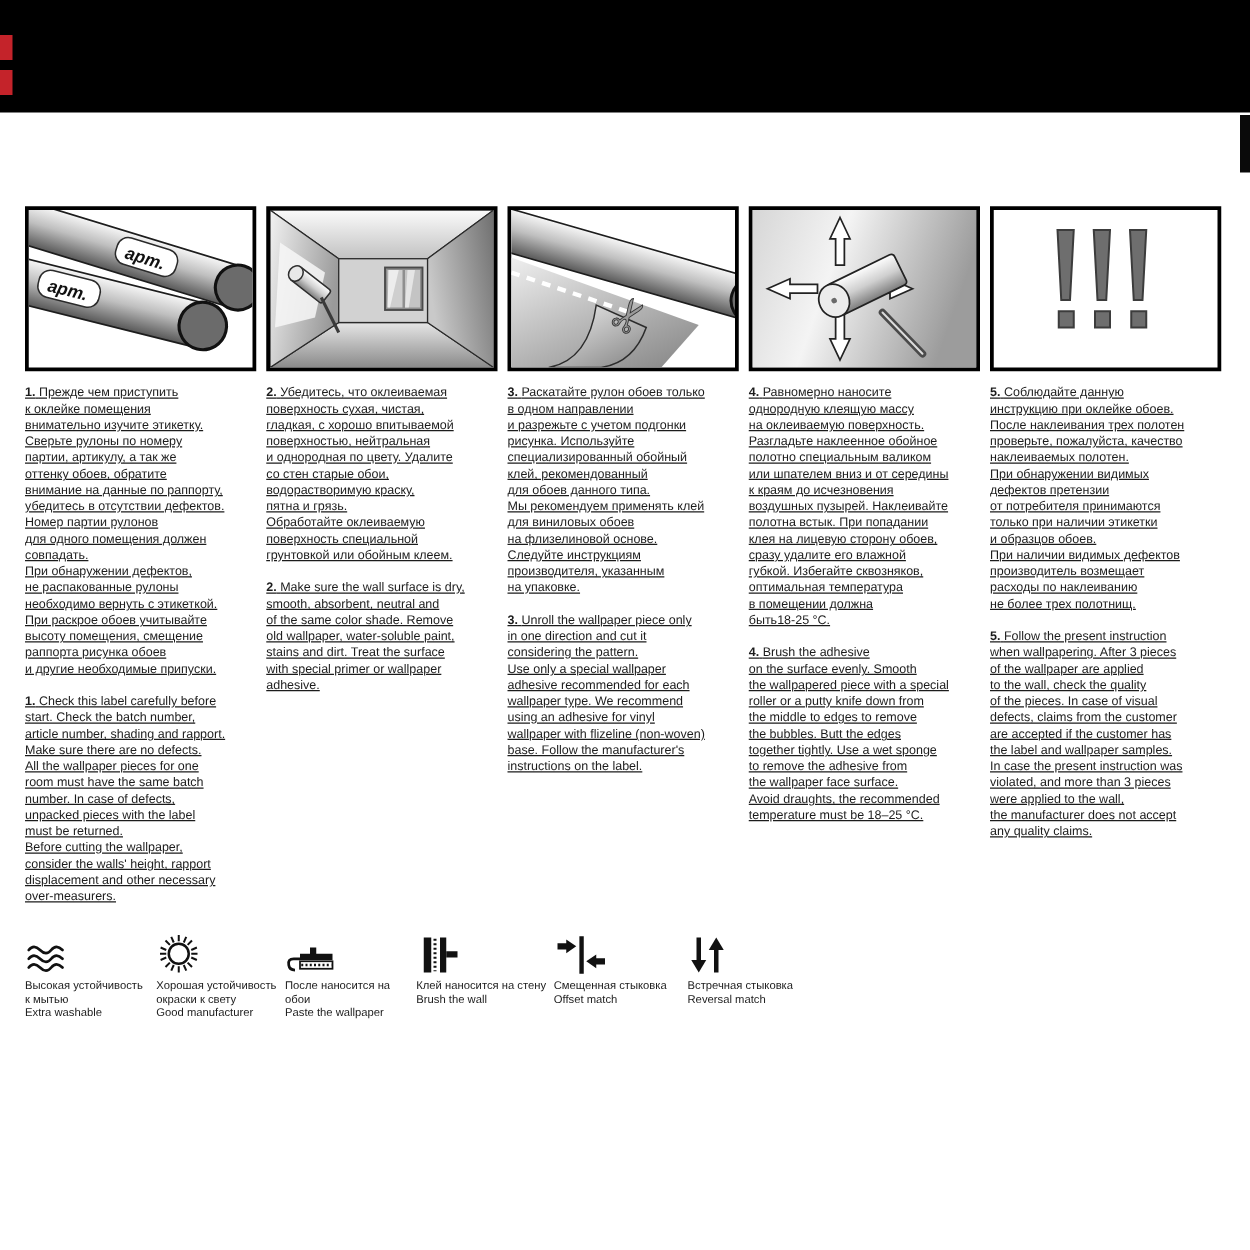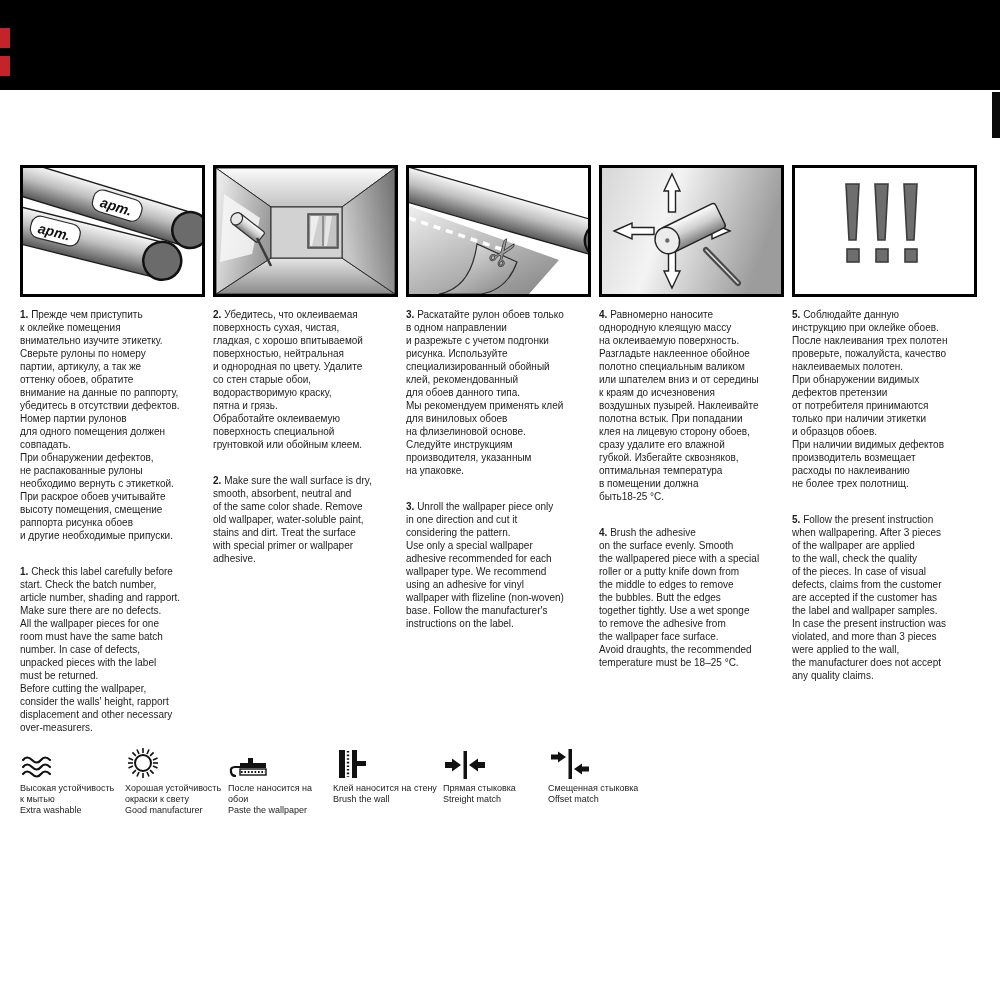--- a/index.html
+++ b/index.html
@@ -11,24 +11,24 @@
   .print-mark { position:absolute; left:0; width:10px; height:20px; background:#c4232a; }
   .print-mark.m1 { top:28px; }
   .print-mark.m2 { top:56px; }
   .edge-bar { position:absolute; right:0; top:92px; width:8px; height:46px; background:#0a0a0a; }
 
   .cols { position:absolute; left:20px; top:165px; width:959px; display:flex; gap:8px; }
   .col { width:185px; flex:0 0 185px; }
   .panel { width:185px; height:132px; border:3px solid #000; background:#fff; overflow:hidden; }
   .panel svg { display:block; }
 
-  .txt { margin-top:11px; font-size:10px; line-height:13px; letter-spacing:0; }
+  .txt { margin-top:11px; font-size:10px; line-height:13px; letter-spacing:0;text-decoration:underline; }
   .txt .body { white-space:pre-line; }
   .txt .num { font-weight:bold; }
-  .txt + .txt { margin-top:23px; }
+  .txt + .txt { margin-top:13px; }
 
   .symbols { position:absolute; left:20px; top:744px; width:965px; display:flex; }
   .sym { display:flex; flex-direction:column; }
   .sym .icon-box { height:36px; display:flex; align-items:flex-end; }
   .sym .lbl { font-size:9px; line-height:11px; margin-top:3px; }
   .sym .lbl .ru { white-space:pre-line; }
   .sym svg { display:block; }
 </style>
 </head>
 <body>
@@ -364,37 +364,38 @@
         <line x1="15" y1="3" x2="15" y2="29" stroke="#111" stroke-width="2.4" stroke-dasharray="1.6 2"></line>
         <rect x="19" y="2" width="5" height="28" fill="#111"></rect>
         <rect x="24" y="13" width="9" height="5" fill="#111"></rect>
       </svg>
         </div>
       <div class="lbl"><span class="ru">Клей наносится на стену</span><br><span class="en">Brush the wall</span></div>
     </div>
 
 
 
-    <div class="sym" style="width:105px">
-      <div class="icon-box">
-          <svg width="44" height="30" viewBox="0 0 44 30">
-        <polygon points="18,15 9,8.5 9,12 2,12 2,18 9,18 9,21.5" fill="#111"></polygon>
-        <rect x="20.5" y="1" width="3.5" height="28" fill="#111"></rect>
-        <polygon points="26,15 35,8.5 35,12 42,12 42,18 35,18 35,21.5" fill="#111"></polygon>
-      </svg>
-        </div>
-      <div class="lbl"><span class="ru">Прямая стыковка</span><br><span class="en">Streight match</span></div>
-    </div>
 
     <div class="sym" style="width:107px">
       <div class="icon-box">
           <svg width="44" height="32" viewBox="0 0 44 32">
         <polygon points="18,9 10,3.5 10,6.5 3,6.5 3,11.5 10,11.5 10,14.5" fill="#111"></polygon>
         <rect x="20.5" y="1" width="3.5" height="30" fill="#111"></rect>
         <polygon points="26,21 34,15.5 34,18.5 41,18.5 41,23.5 34,23.5 34,26.5" fill="#111"></polygon>
       </svg>
         </div>
       <div class="lbl"><span class="ru">Смещенная стыковка</span><br><span class="en">Offset match</span></div>
     </div>
 
+    <div class="sym" style="width:105px">
+      <div class="icon-box">
+          <svg width="34" height="32" viewBox="0 0 34 32">
+        <line x1="9" y1="2" x2="9" y2="22" stroke="#111" stroke-width="3.6"></line>
+        <polygon points="3,20 15,20 9,30" fill="#111"></polygon>
+        <line x1="23" y1="30" x2="23" y2="10" stroke="#111" stroke-width="3.6"></line>
+        <polygon points="17,12 29,12 23,2" fill="#111"></polygon>
+      </svg>
+        </div>
+      <div class="lbl"><span class="ru">Встречная стыковка</span><br><span class="en">Reversal match</span></div>
+    </div>
 
   </div>
 </div>
 
 </body></html>

